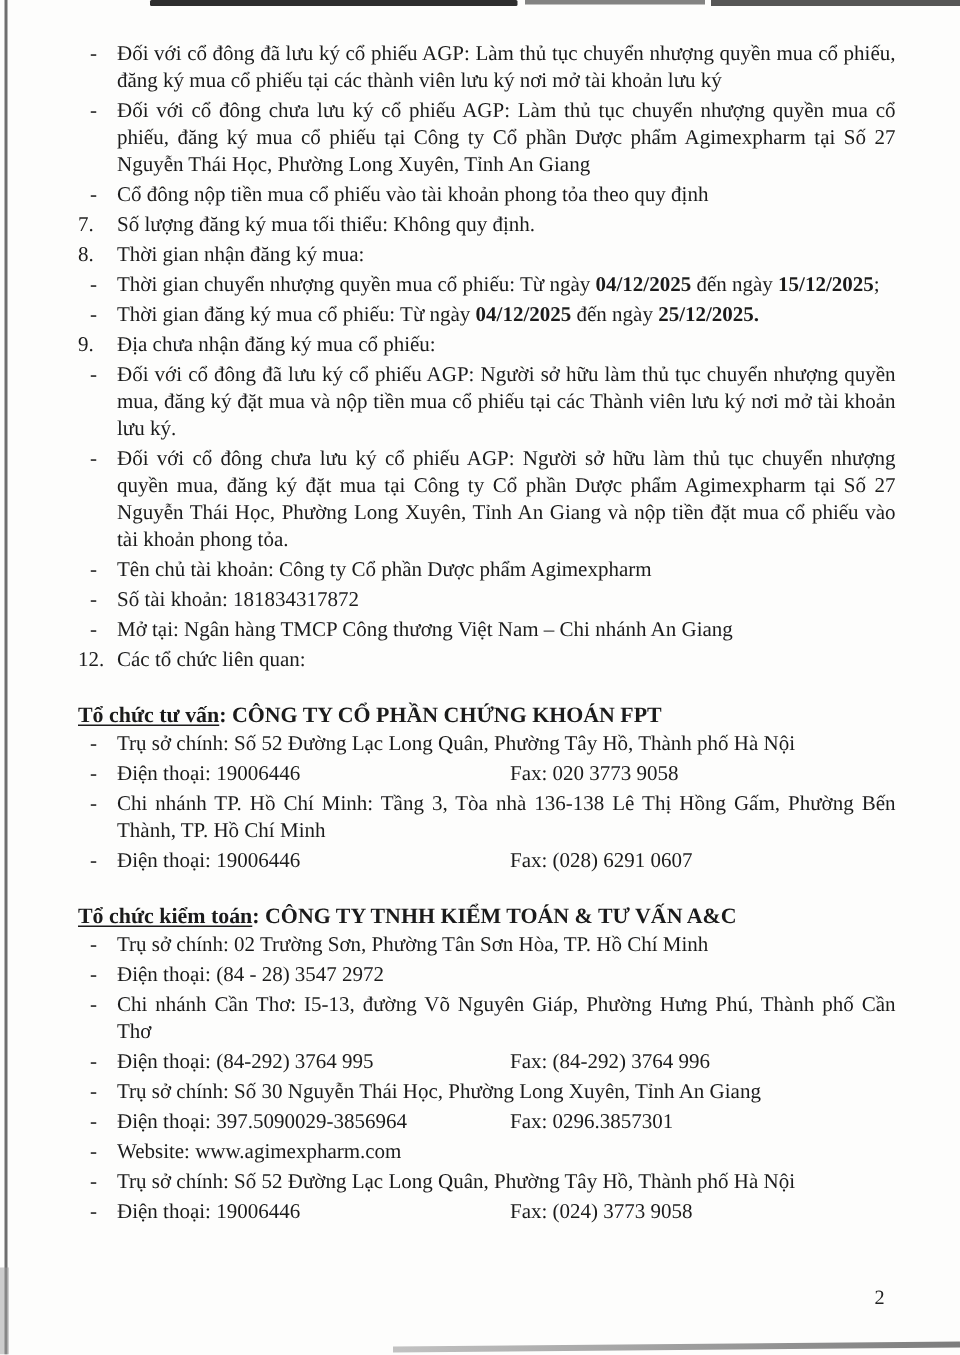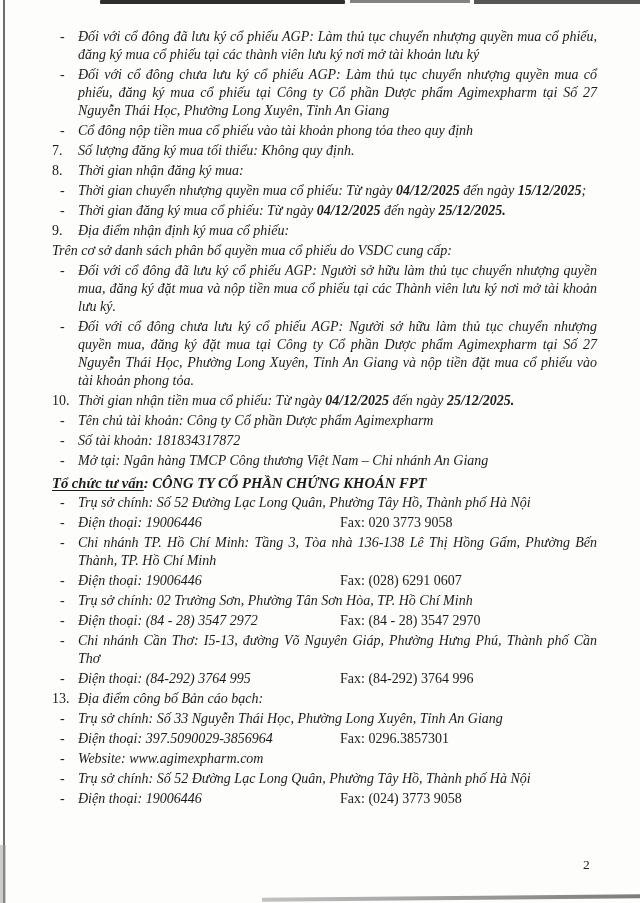--- a/index.html
+++ b/index.html
@@ -19,24 +19,24 @@
   .scan-left-low { left:0; top:845px; width:6px; height:58px; background:#9e9e9e; opacity:.5; }
   .scan-diag  { left:262px; top:896px; width:378px; height:4px;
                 background:linear-gradient(to right,#c2c2c2,#7c7c7c);
                 transform:rotate(-0.5deg); }
 
   
   #doc-lines { position:absolute; left:52px; top:28px; width:545px; font-size:14px; }
   .dl { position:relative; padding-left:26px; line-height:18px; margin-top:2px; }
   .dl:first-child { margin-top:0; }
   .dl-plain, .dl-heading { padding-left:0; }
-  .dl-heading { margin-top:4px; font-size:14.6px; }
+  .dl-heading { margin-top:18px; font-size:14.6px; }
   .marker { position:absolute; left:8px; top:0; }
   .dl-num .marker { left:0; }
-  .dl-text { display:block; text-align:justify;font-style:italic; }
+  .dl-text { display:block; text-align:justify; }
   .dl-num .dl-text, .dl-heading .dl-text, .dl-contact .dl-text, .dl-plain .dl-text { text-align:left; }
   .b { font-weight:bold; }
   .u { text-decoration:underline; text-underline-offset:2px; }
   .fax { position:absolute; left:288px; top:0; white-space:nowrap; }
 
   .pageno { position:absolute; left:583px; top:857px; font-size:13.5px; color:#222; }
 </style>
 </head>
 <body>
 
@@ -72,48 +72,45 @@
       <div class="dl dl-bullet">
         <span class="marker">-</span>
         <span class="dl-text"><span>Thời gian chuyển nhượng quyền mua cổ phiếu: Từ ngày </span><span class="b">04/12/2025</span><span> đến ngày </span><span class="b">15/12/2025</span><span>;</span></span>
       </div>
       <div class="dl dl-bullet">
         <span class="marker">-</span>
         <span class="dl-text"><span>Thời gian đăng ký mua cổ phiếu: Từ ngày </span><span class="b">04/12/2025</span><span> đến ngày </span><span class="b">25/12/2025.</span></span>
       </div>
       <div class="dl dl-num">
         <span class="marker">9.</span>
-        <span class="dl-text"><span>Địa điểm nhận định ký mua cổ phiếu:</span></span>
-      </div>
-      <div class="dl dl-plain">
-        <span class="dl-text"><span>Trên cơ sở danh sách phân bổ quyền mua cổ phiếu do VSDC cung cấp:</span></span>
+        <span class="dl-text"><span>Địa chưa nhận đăng ký mua cổ phiếu:</span></span>
       </div>
       <div class="dl dl-bullet">
         <span class="marker">-</span>
         <span class="dl-text"><span>Đối với cổ đông đã lưu ký cổ phiếu AGP: Người sở hữu làm thủ tục chuyển nhượng quyền mua, đăng ký đặt mua và nộp tiền mua cổ phiếu tại các Thành viên lưu ký nơi mở tài khoản lưu ký.</span></span>
       </div>
       <div class="dl dl-bullet">
         <span class="marker">-</span>
         <span class="dl-text"><span>Đối với cổ đông chưa lưu ký cổ phiếu AGP: Người sở hữu làm thủ tục chuyển nhượng quyền mua, đăng ký đặt mua tại Công ty Cổ phần Dược phẩm Agimexpharm tại Số 27 Nguyễn Thái Học, Phường Long Xuyên, Tỉnh An Giang và nộp tiền đặt mua cổ phiếu vào tài khoản phong tỏa.</span></span>
-      </div>
-      <div class="dl dl-num">
-        <span class="marker">10.</span>
-        <span class="dl-text"><span>Thời gian nhận tiền mua cổ phiếu: Từ ngày </span><span class="b">04/12/2025</span><span> đến ngày </span><span class="b">25/12/2025.</span></span>
       </div>
       <div class="dl dl-bullet">
         <span class="marker">-</span>
         <span class="dl-text"><span>Tên chủ tài khoản: Công ty Cổ phần Dược phẩm Agimexpharm</span></span>
       </div>
       <div class="dl dl-bullet">
         <span class="marker">-</span>
         <span class="dl-text"><span>Số tài khoản: 181834317872</span></span>
       </div>
       <div class="dl dl-bullet">
         <span class="marker">-</span>
         <span class="dl-text"><span>Mở tại: Ngân hàng TMCP Công thương Việt Nam – Chi nhánh An Giang</span></span>
+      </div>
+      <div class="dl dl-num">
+        <span class="marker">12.</span>
+        <span class="dl-text"><span>Các tổ chức liên quan:</span></span>
       </div>
       <div class="dl dl-heading">
         <span class="dl-text"><span class="b u">Tổ chức tư vấn</span><span class="b">: CÔNG TY CỔ PHẦN CHỨNG KHOÁN FPT</span></span>
       </div>
       <div class="dl dl-bullet">
         <span class="marker">-</span>
         <span class="dl-text"><span>Trụ sở chính: Số 52 Đường Lạc Long Quân, Phường Tây Hồ, Thành phố Hà Nội</span></span>
       </div>
       <div class="dl dl-contact">
         <span class="marker">-</span>
@@ -122,45 +119,43 @@
       </div>
       <div class="dl dl-bullet">
         <span class="marker">-</span>
         <span class="dl-text"><span>Chi nhánh TP. Hồ Chí Minh: Tầng 3, Tòa nhà 136-138 Lê Thị Hồng Gấm, Phường Bến Thành, TP. Hồ Chí Minh</span></span>
       </div>
       <div class="dl dl-contact">
         <span class="marker">-</span>
         <span class="dl-text"><span>Điện thoại: 19006446</span></span>
         <span class="fax">Fax: (028) 6291 0607</span>
       </div>
+      <div class="dl dl-heading">
+        <span class="dl-text"><span class="b u">Tổ chức kiểm toán</span><span class="b">: CÔNG TY TNHH KIỂM TOÁN &amp; TƯ VẤN A&amp;C</span></span>
+      </div>
       <div class="dl dl-bullet">
         <span class="marker">-</span>
         <span class="dl-text"><span>Trụ sở chính: 02 Trường Sơn, Phường Tân Sơn Hòa, TP. Hồ Chí Minh</span></span>
       </div>
       <div class="dl dl-contact">
         <span class="marker">-</span>
         <span class="dl-text"><span>Điện thoại: (84 - 28) 3547 2972</span></span>
-        <span class="fax">Fax: (84 - 28) 3547 2970</span>
       </div>
       <div class="dl dl-bullet">
         <span class="marker">-</span>
         <span class="dl-text"><span>Chi nhánh Cần Thơ: I5-13, đường Võ Nguyên Giáp, Phường Hưng Phú, Thành phố Cần Thơ</span></span>
       </div>
       <div class="dl dl-contact">
         <span class="marker">-</span>
         <span class="dl-text"><span>Điện thoại: (84-292) 3764 995</span></span>
         <span class="fax">Fax: (84-292) 3764 996</span>
       </div>
-      <div class="dl dl-num">
-        <span class="marker">13.</span>
-        <span class="dl-text"><span>Địa điểm công bố Bản cáo bạch:</span></span>
-      </div>
       <div class="dl dl-bullet">
         <span class="marker">-</span>
-        <span class="dl-text"><span>Trụ sở chính: Số 33 Nguyễn Thái Học, Phường Long Xuyên, Tỉnh An Giang</span></span>
+        <span class="dl-text"><span>Trụ sở chính: Số 30 Nguyễn Thái Học, Phường Long Xuyên, Tỉnh An Giang</span></span>
       </div>
       <div class="dl dl-contact">
         <span class="marker">-</span>
         <span class="dl-text"><span>Điện thoại: 397.5090029-3856964</span></span>
         <span class="fax">Fax: 0296.3857301</span>
       </div>
       <div class="dl dl-bullet">
         <span class="marker">-</span>
         <span class="dl-text"><span>Website: www.agimexpharm.com</span></span>
       </div>

